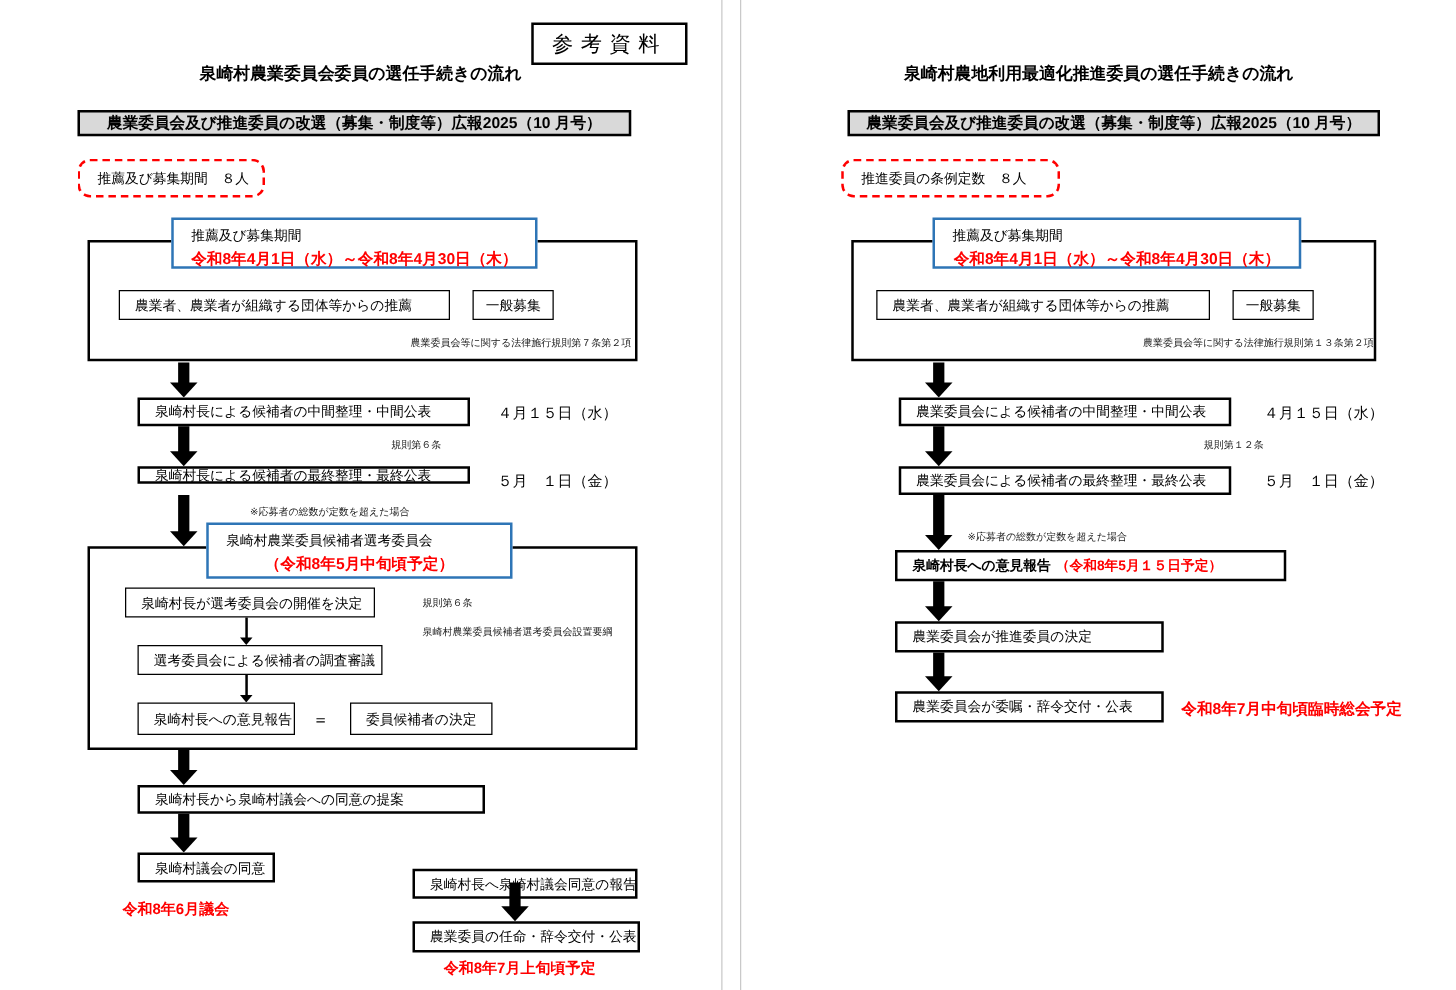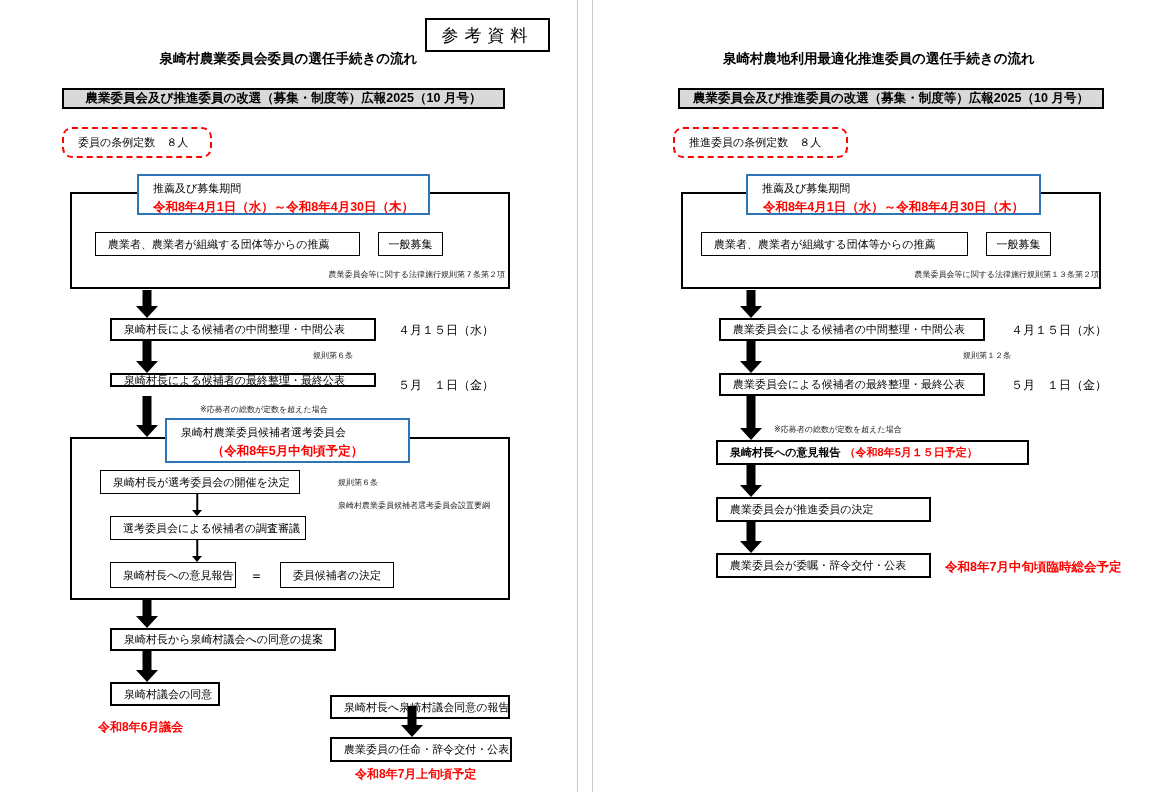--- a/index.html
+++ b/index.html
@@ -49,21 +49,21 @@
 
   <div class="abs ref-box" style="left:425px;top:18px;width:125px;height:34px;">
     <span>参考資料</span>
   </div>
 
   <div class="abs doc-title" style="top:50px;left:0;">泉崎村農業委員会委員の選任手続きの流れ</div>
 
   <div class="abs sec-header" style="left:62px;top:88px;width:443px;height:21px;">農業委員会及び推進委員の改選（募集・制度等）広報2025（10 月号）</div>
 
   <div class="abs quota" style="left:62px;top:127px;width:150px;height:31px;">
-    <span>委員の条例定数　８人</span>
+    <span>推薦及び募集期間　８人</span>
   </div>
 
   <div class="abs bigbox" style="left:70px;top:192px;width:440px;height:97px;"></div>
 
   <div class="abs bluebox" style="left:137px;top:174px;width:293px;height:41px;">
     <div class="bb-label">推薦及び募集期間</div>
     <div class="bb-date">令和8年4月1日（水）～令和8年4月30日（木）</div>
   </div>
 
   <div class="abs fbox thin" style="left:95px;top:232px;width:265px;height:24px;">農業者、農業者が組織する団体等からの推薦</div>
@@ -120,21 +120,21 @@
 
   <div class="abs fbox thin" style="left:110px;top:562px;width:126px;height:26px;">泉崎村長への意見報告</div>
   <div class="abs eq" style="left:250px;top:567px;">＝</div>
   <div class="abs fbox thin center" style="left:280px;top:562px;width:114px;height:26px;">委員候補者の決定</div>
 
   <div class="abs arrow" style="left:136px;top:600px;height:28px;">
     <div class="shaft"></div>
       <div class="head"></div>
   </div>
 
-  <div class="abs fbox" style="left:110px;top:628px;width:226px;height:23px;">泉崎村長から泉崎村議会への同意の提案</div>
+  <div class="abs fbox" style="left:110px;top:628px;width:278px;height:23px;">泉崎村長から泉崎村議会への同意の提案</div>
 
   <div class="abs arrow" style="left:136px;top:651px;height:31px;">
     <div class="shaft"></div>
       <div class="head"></div>
   </div>
 
   <div class="abs fbox" style="left:110px;top:682px;width:110px;height:24px;">泉崎村議会の同意</div>
   <div class="abs red-note" style="left:98px;top:719px;">令和8年6月議会</div>
 
   <div class="abs fbox" style="left:330px;top:695px;width:180px;height:24px;">泉崎村長へ泉崎村議会同意の報告</div>

